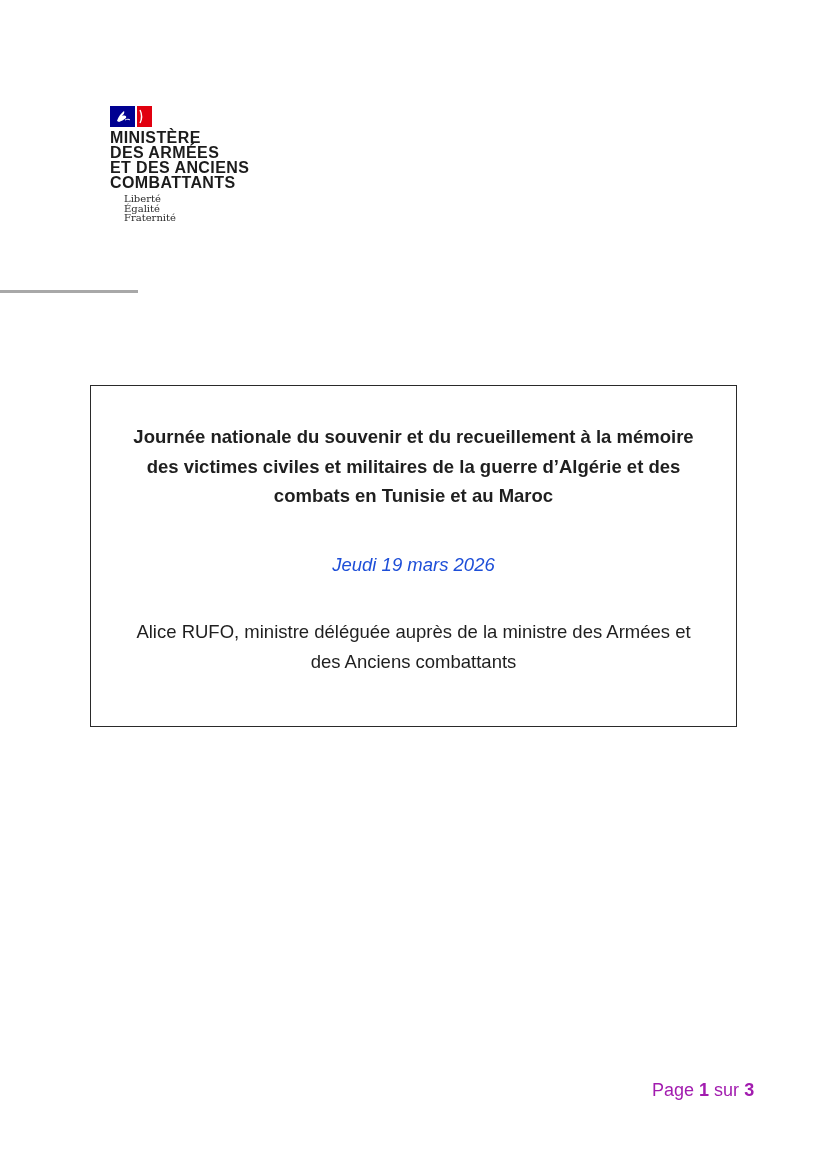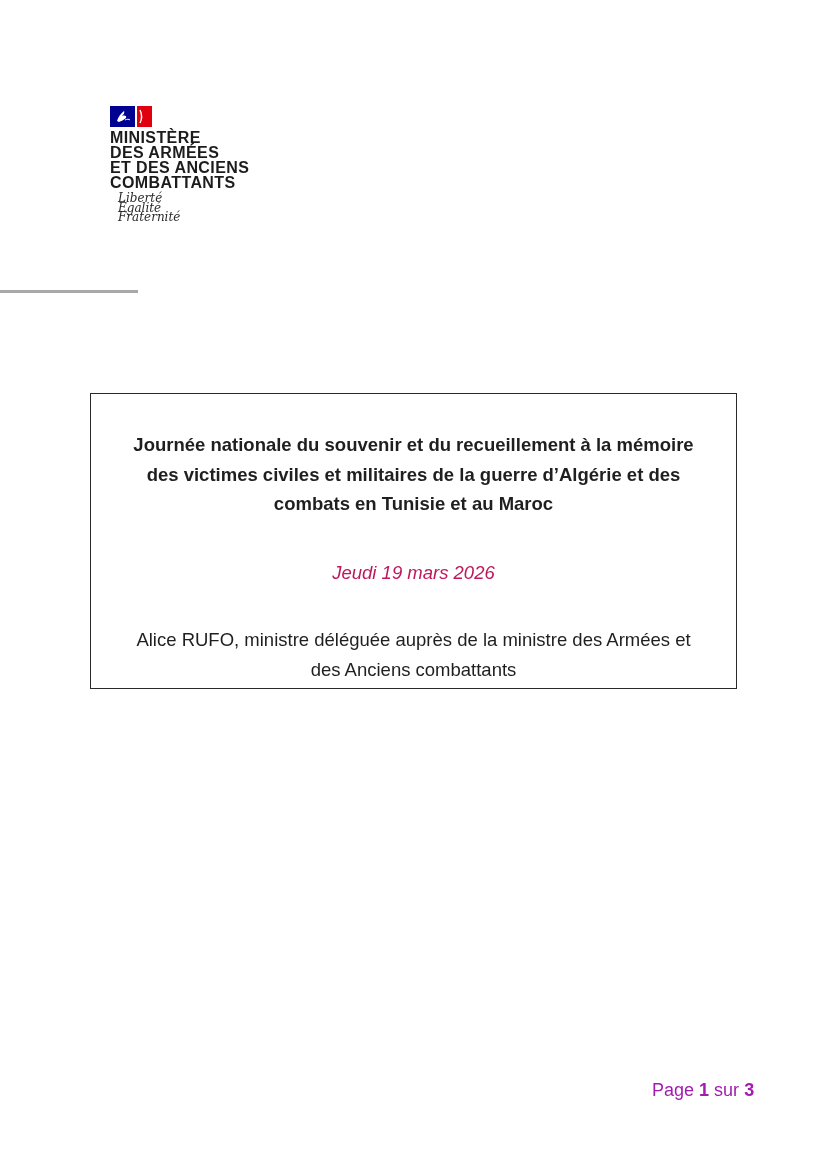--- a/index.html
+++ b/index.html
@@ -32,24 +32,23 @@
     font-weight: bold;
     font-size: 16px;
     line-height: 15px;
     letter-spacing: 0.4px;
     color: #1c1c1c;
     text-transform: uppercase;
     white-space: nowrap;
   }
   .motto {
     margin-top: 4px;
-    margin-left: 8px;
+    margin-left: 14px;
     font-family: "DejaVu Serif", serif;
-    font-style: italic;
-    font-size: 12px;
+    font-size: 10px;
     line-height: 9.5px;
     color: #2a2a2a;
   }
 
   
   .signature {
     position: absolute;
     left: 98px;
     top: 244px;
     font-family: "DejaVu Serif", serif;
@@ -65,23 +64,23 @@
     top: 290px;
     width: 138px;
     height: 3px;
     background: #a8a8a8;
   }
 
   
   .title-box {
     position: absolute;
     left: 90px;
-    top: 393px;
+    top: 385px;
     width: 647px;
-    height: 296px;
+    height: 342px;
     border: 1px solid #2a2a2a;
     background: #ffffff;
   }
   .box-title {
     position: absolute;
     top: 36px;
     left: 18px;
     right: 18px;
     text-align: center;
     font-weight: bold;
@@ -90,21 +89,21 @@
     color: #1f1f1f;
   }
   .box-date {
     position: absolute;
     top: 168px;
     left: 0;
     right: 0;
     text-align: center;
     font-style: italic;
     font-size: 18.5px;
-    color: #be185d;
+    color: #1d4ed8;
   }
   .box-author {
     position: absolute;
     top: 231px;
     left: 10px;
     right: 10px;
     text-align: center;
     font-size: 18.5px;
     line-height: 30px;
     color: #1f1f1f;

